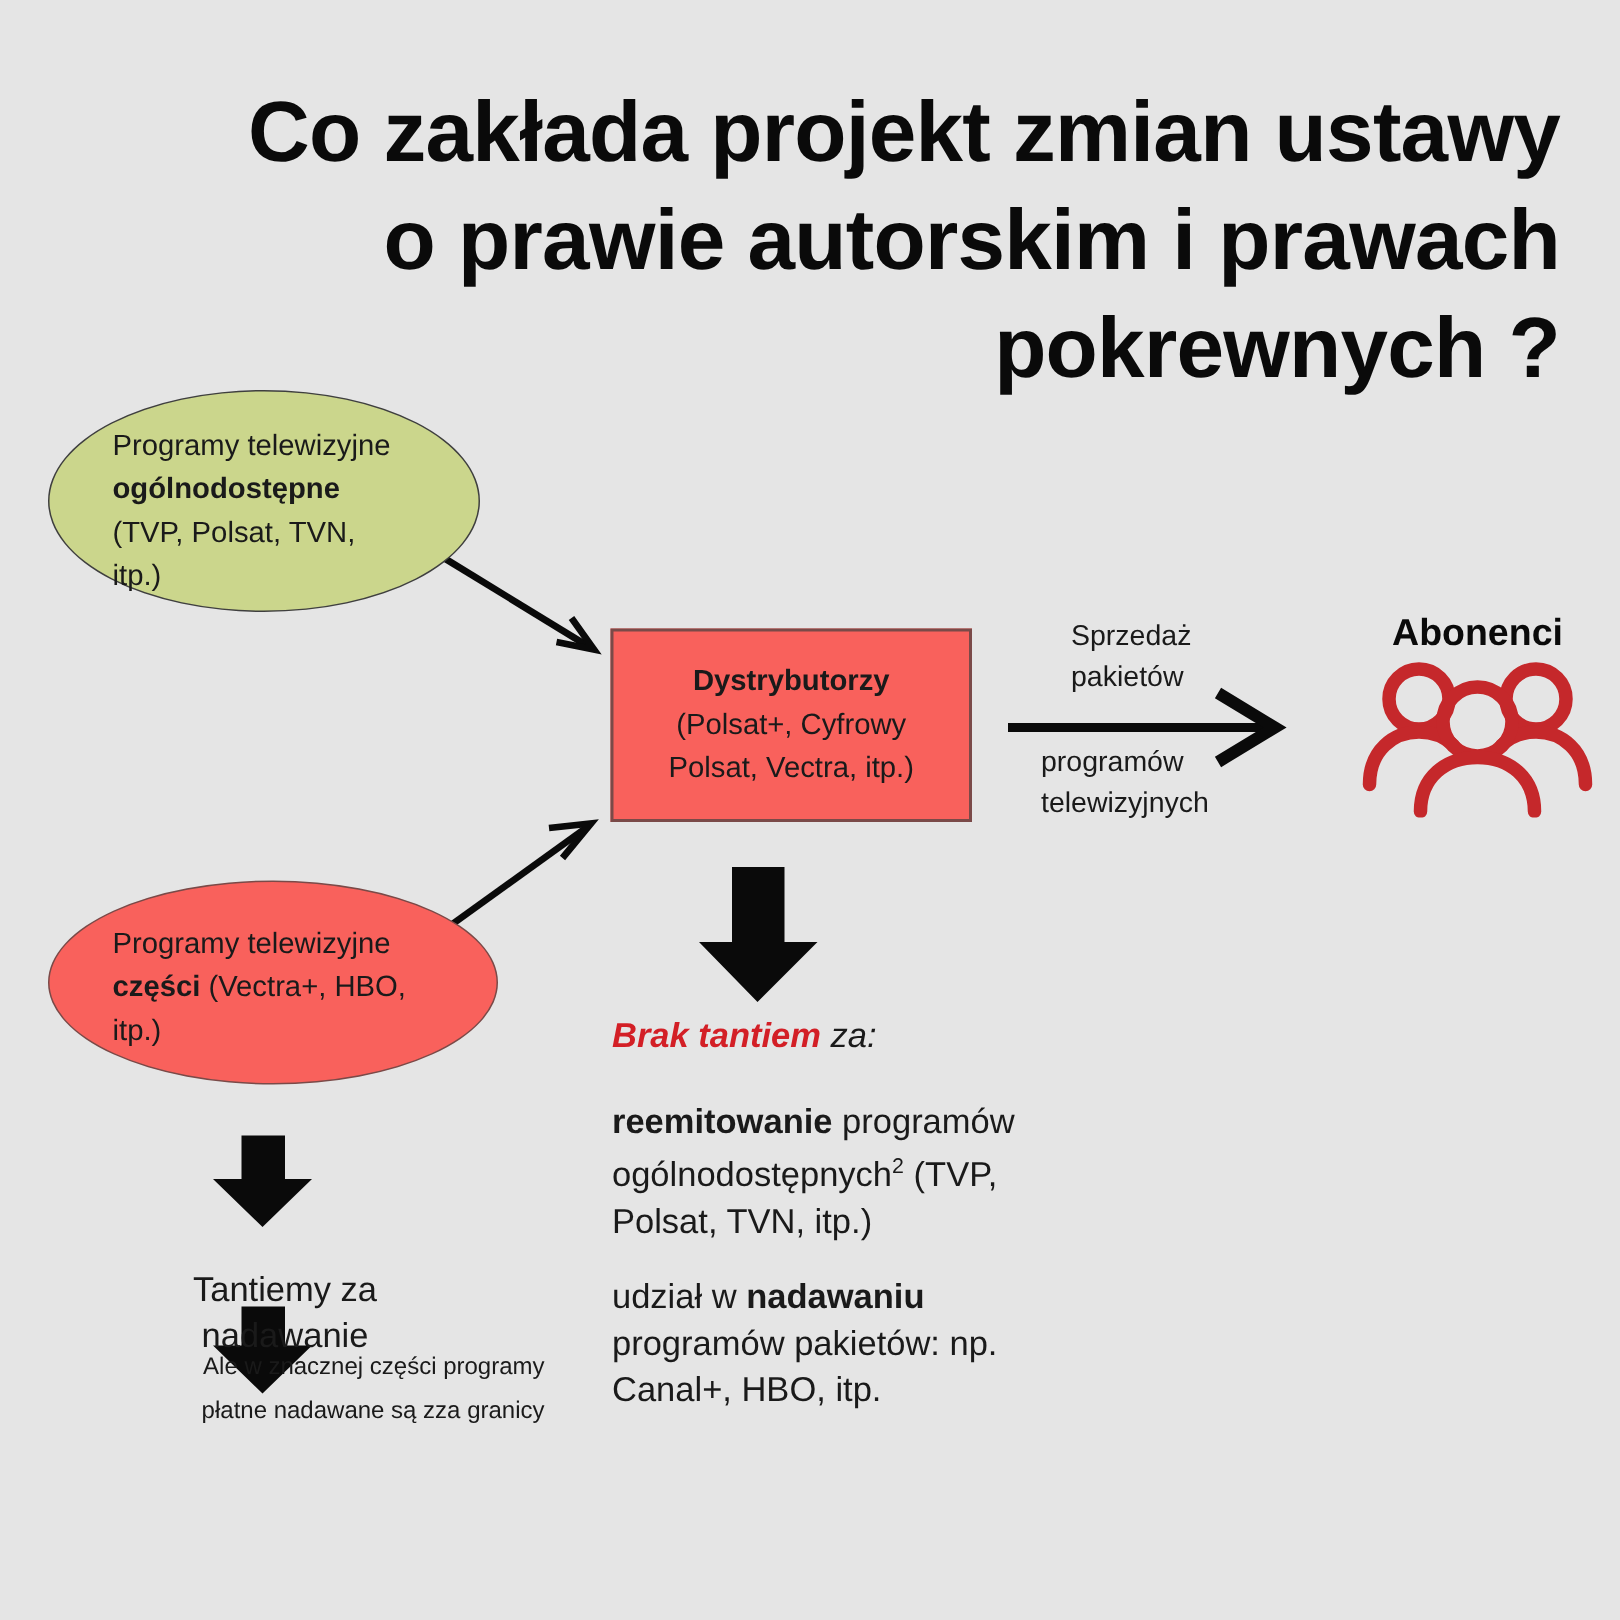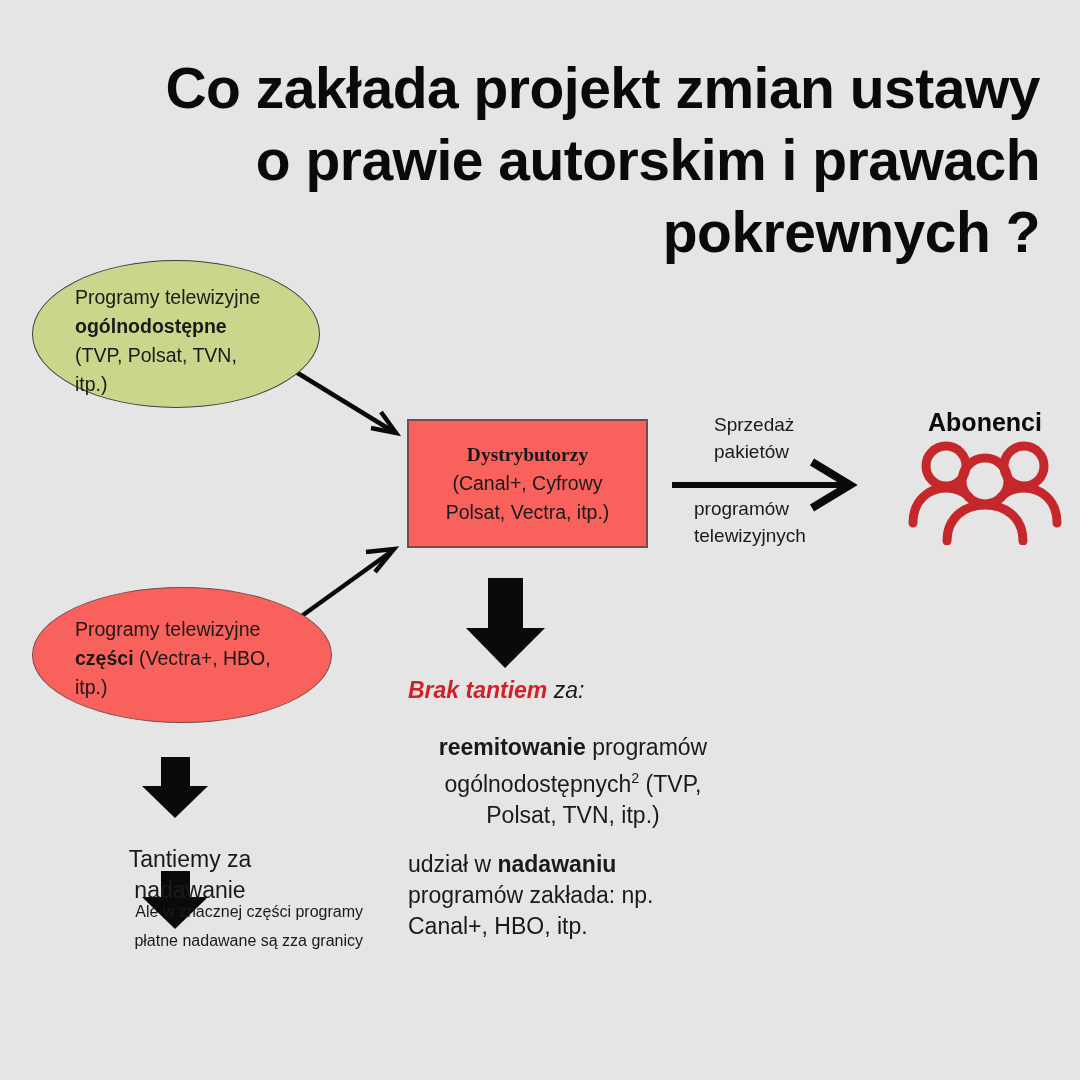--- a/index.html
+++ b/index.html
@@ -87,21 +87,21 @@
     align-items: center;
     justify-content: center;
   }
   #box-distributors .box-text {
     text-align: center;
     font-size: 19.5px;
     line-height: 29px;
     color: #1a1a1a;
     padding: 0 6px;
   }
-  #box-distributors .box-text b { font-weight: bold; font-family: Liberation Serif, serif; }
+  #box-distributors .box-text b { font-weight: bold; }
 
   
   #abonenci-label {
     position: absolute;
     left: 890px;
     top: 408px;
     width: 190px;
     text-align: center;
     font-size: 25px;
     font-weight: bold;
@@ -173,21 +173,20 @@
     font-weight: bold;
   }
   #reemit-text {
     position: absolute;
     left: 408px;
     top: 732px;
     width: 330px;
     font-size: 23px;
     line-height: 31px;
     color: #1a1a1a;
-    text-align: center;
   }
   #udzial-text {
     position: absolute;
     left: 408px;
     top: 849px;
     width: 330px;
     font-size: 23px;
     line-height: 31px;
     color: #1a1a1a;
   }
@@ -246,21 +245,21 @@
     <div class="ellipse-text">
       <span>Programy telewizyjne</span><br>
       <b>części</b><span> (Vectra+, HBO,</span><br>
       <span>itp.)</span>
     </div>
   </div>
 
   <div id="box-distributors">
     <div class="box-text">
       <b>Dystrybutorzy</b><br>
-      <span>(Canal+, Cyfrowy</span><br>
+      <span>(Polsat+, Cyfrowy</span><br>
       <span>Polsat, Vectra, itp.)</span>
     </div>
   </div>
 
   <div class="sale-text" id="sale-top" style="white-space:pre-line;margin-left:20px;">Sprzedaż
 pakietów</div>
   <div class="sale-text" id="sale-bottom" style="white-space:pre-line;">programów
 telewizyjnych</div>
 
   <div id="abonenci-label">Abonenci</div>
@@ -293,17 +292,17 @@
   </div>
 
   <div id="reemit-text">
     <span class="bold">reemitowanie</span><span> programów</span><br>
     <span>ogólnodostępnych</span><sup>2</sup><span> (TVP,</span><br>
     <span>Polsat, TVN, itp.)</span>
   </div>
 
   <div id="udzial-text">
     <span>udział w </span><span class="bold">nadawaniu</span><br>
-    <span>programów zakłada: np.</span><br>
+    <span>programów pakietów: np.</span><br>
     <span>Canal+, HBO, itp.</span>
   </div>
 
 </div>
 
 </body></html>

